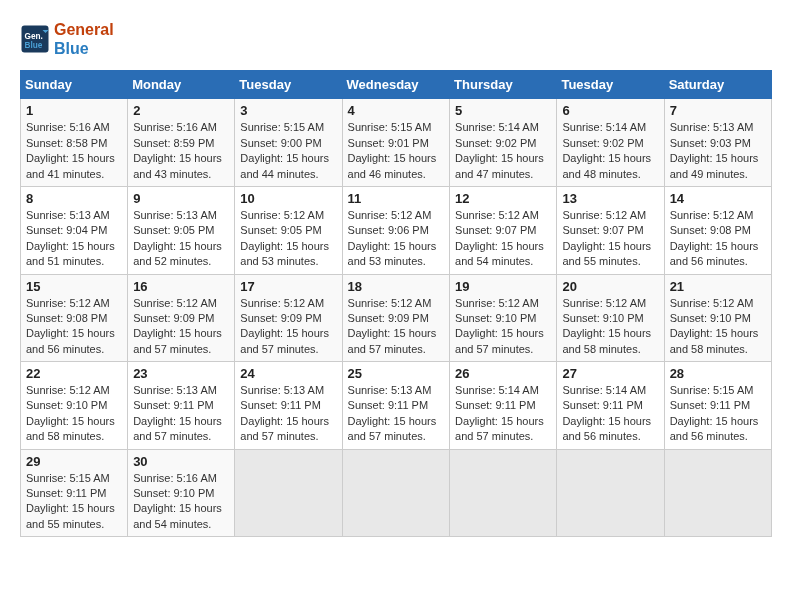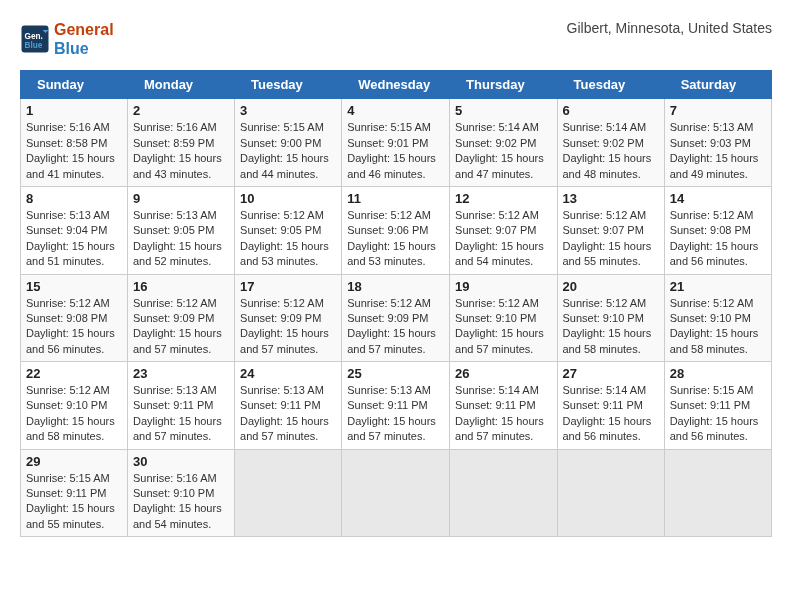--- a/index.html
+++ b/index.html
@@ -38,21 +38,21 @@
       color: #444;
     }
     .calendar {
       width: 100%;
       border-collapse: collapse;
       font-size: 11px;
     }
     .calendar thead tr th {
       background: #2a6db5;
       color: #fff;
-      padding: 6px 16px;
+      padding: 6px 4px;
       text-align: left;
       font-size: 13px;
       font-weight: bold;
       border: 1px solid #2a6db5;
     }
     .calendar tbody tr td {
       vertical-align: top;
       border: 1px solid #ccc;
       padding: 4px 5px;
       width: 108px;
@@ -88,21 +88,20 @@
       <text x="6" y="20" font-size="11" fill="white" font-family="Arial" font-weight="bold">Gen.</text>
       <text x="6" y="32" font-size="11" fill="#4a9fd4" font-family="Arial" font-weight="bold">Blue</text>
       <polygon points="30,8 38,16 34,12 38,8" fill="#4a9fd4"></polygon>
     </svg>
     <div style="line-height:1.2;">
       <div style="font-size:16px;font-weight:bold;color:#c2410c;">General</div>
       <div style="font-size:16px;font-weight:bold;color:#2a7dc0;">Blue</div>
     </div>
   </div>
   <div class="title-area">
-    <div class="location">Gilbert, Minnesota, United States</div>
   </div>
 </div>
 
 <table class="calendar">
   <thead>
     <tr id="thead-row">
         <th>Sunday</th>
         <th>Monday</th>
         <th>Tuesday</th>
         <th>Wednesday</th>

